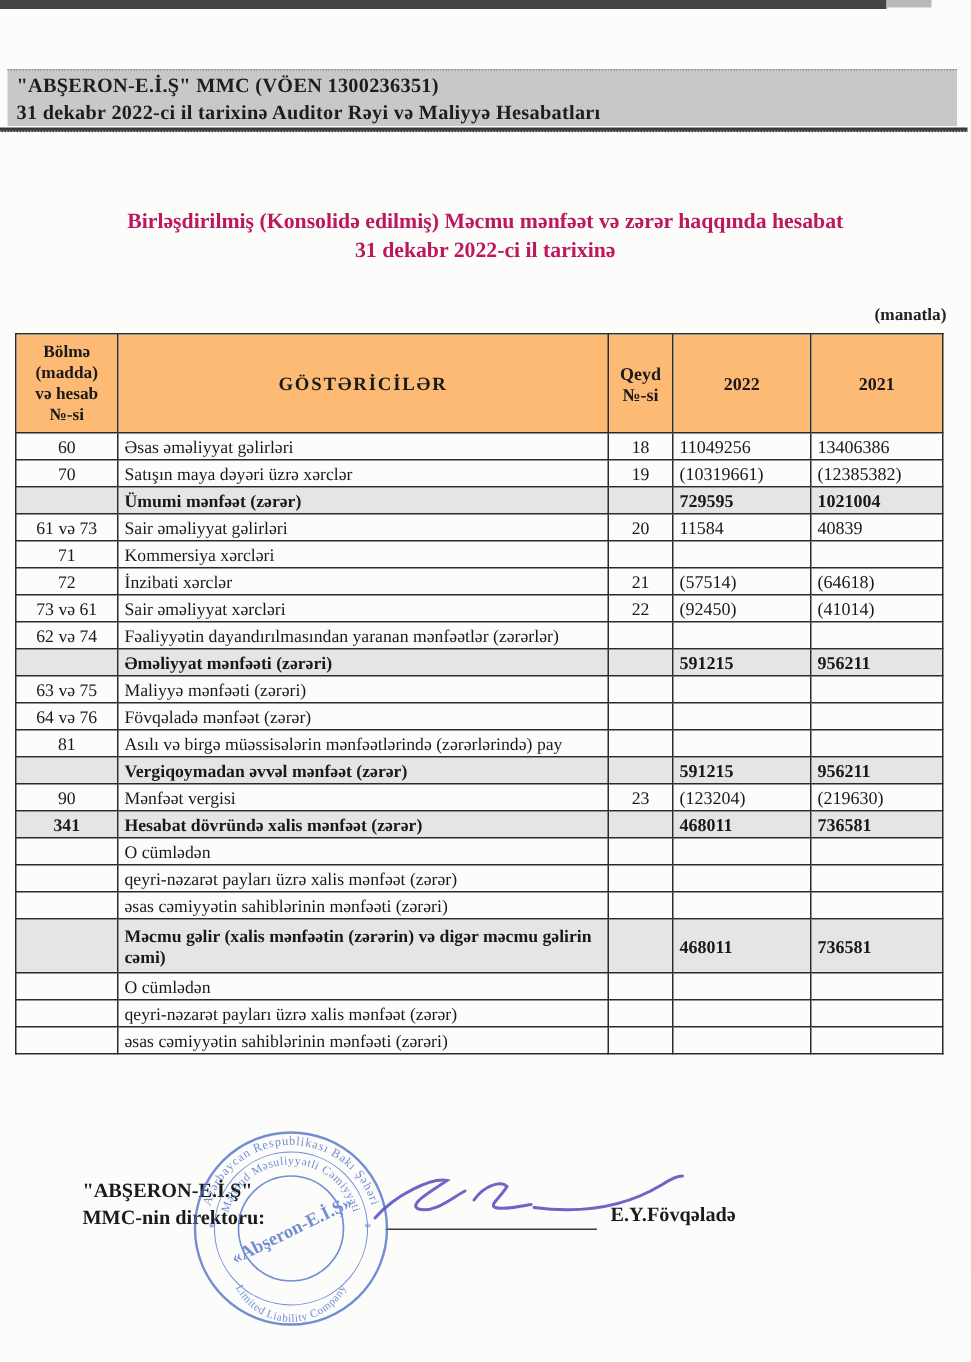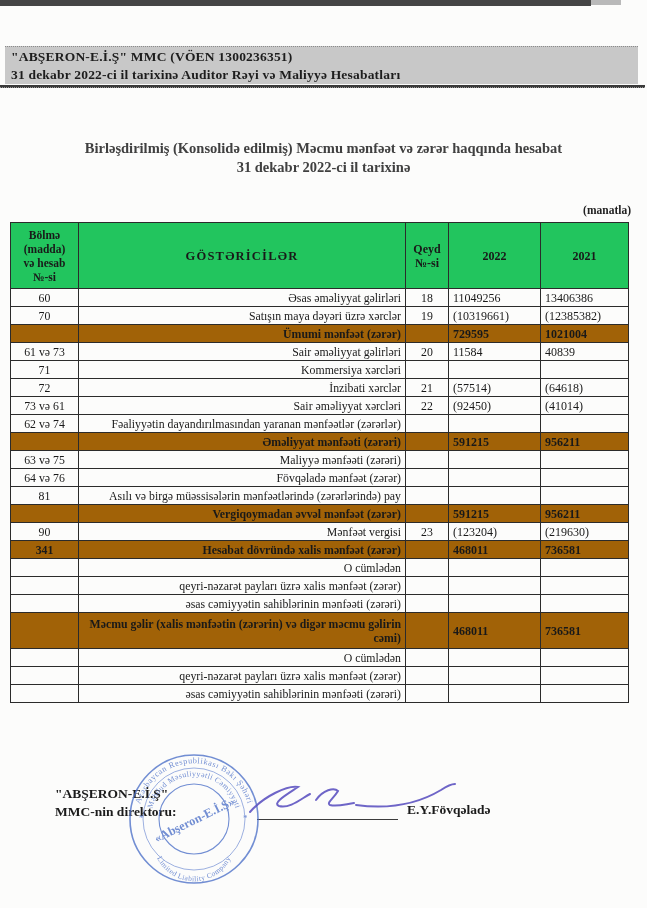--- a/index.html
+++ b/index.html
@@ -32,54 +32,54 @@
     font-weight:bold;font-size:13.5px;line-height:17.5px;
     letter-spacing:.2px;color:#1d1d1d;
   }
   .header-rule{
     position:absolute;top:85px;left:0;width:645px;height:2px;
     background:#3a3a3a;border-bottom:1px dotted #9a9a9a;
   }
   .doc-title{
     position:absolute;top:139px;left:0;width:647px;
     text-align:center;font-weight:bold;font-size:14.5px;line-height:19px;
-    color:#404040;
+    color:#be185d;
   }
   .unit-note{
     position:absolute;top:204px;left:0;width:631px;
     text-align:right;font-weight:bold;font-size:11.5px;color:#222;
   }
   table.report{
     position:absolute;top:222px;left:10px;width:618px;
     border-collapse:collapse;table-layout:fixed;
     font-size:11.8px;
   }
   table.report td, table.report th{
     border:1px solid #2b2b2b;
     padding:0 4px;
     overflow:hidden;
     color:#191919;
   }
   table.report thead th{
-    background:#22c55e;
+    background:#fdba74;
     font-weight:bold;vertical-align:middle;
     white-space:pre-line;
     height:65px;
     line-height:14px;
     font-size:12px;
   }
   table.report thead th.gost{letter-spacing:1.2px;font-size:12.5px;}
   table.report tbody tr{height:18px;}
   table.report tbody tr.tall{height:36px;}
   table.report tbody td{line-height:14px;vertical-align:middle;}
   td.c{text-align:center;}
-  td.l{text-align:right;white-space:nowrap;}
+  td.l{text-align:left;white-space:nowrap;}
   tr.tall td.l{white-space:normal;}
   td.r{text-align:left;font-size:12px;}
-  tr.shaded td{background:#a16207;font-weight:bold;}
+  tr.shaded td{background:#e5e5e5;font-weight:bold;}
   .footer-company{
     position:absolute;top:785px;left:55px;
     font-weight:bold;font-size:13.5px;line-height:18px;color:#1b1b1b;
   }
   .footer-signer{
     position:absolute;top:802px;left:407px;
     font-weight:bold;font-size:13.5px;color:#1b1b1b;
   }
   .sig-line{
     position:absolute;top:819px;left:257px;width:141px;height:0;

